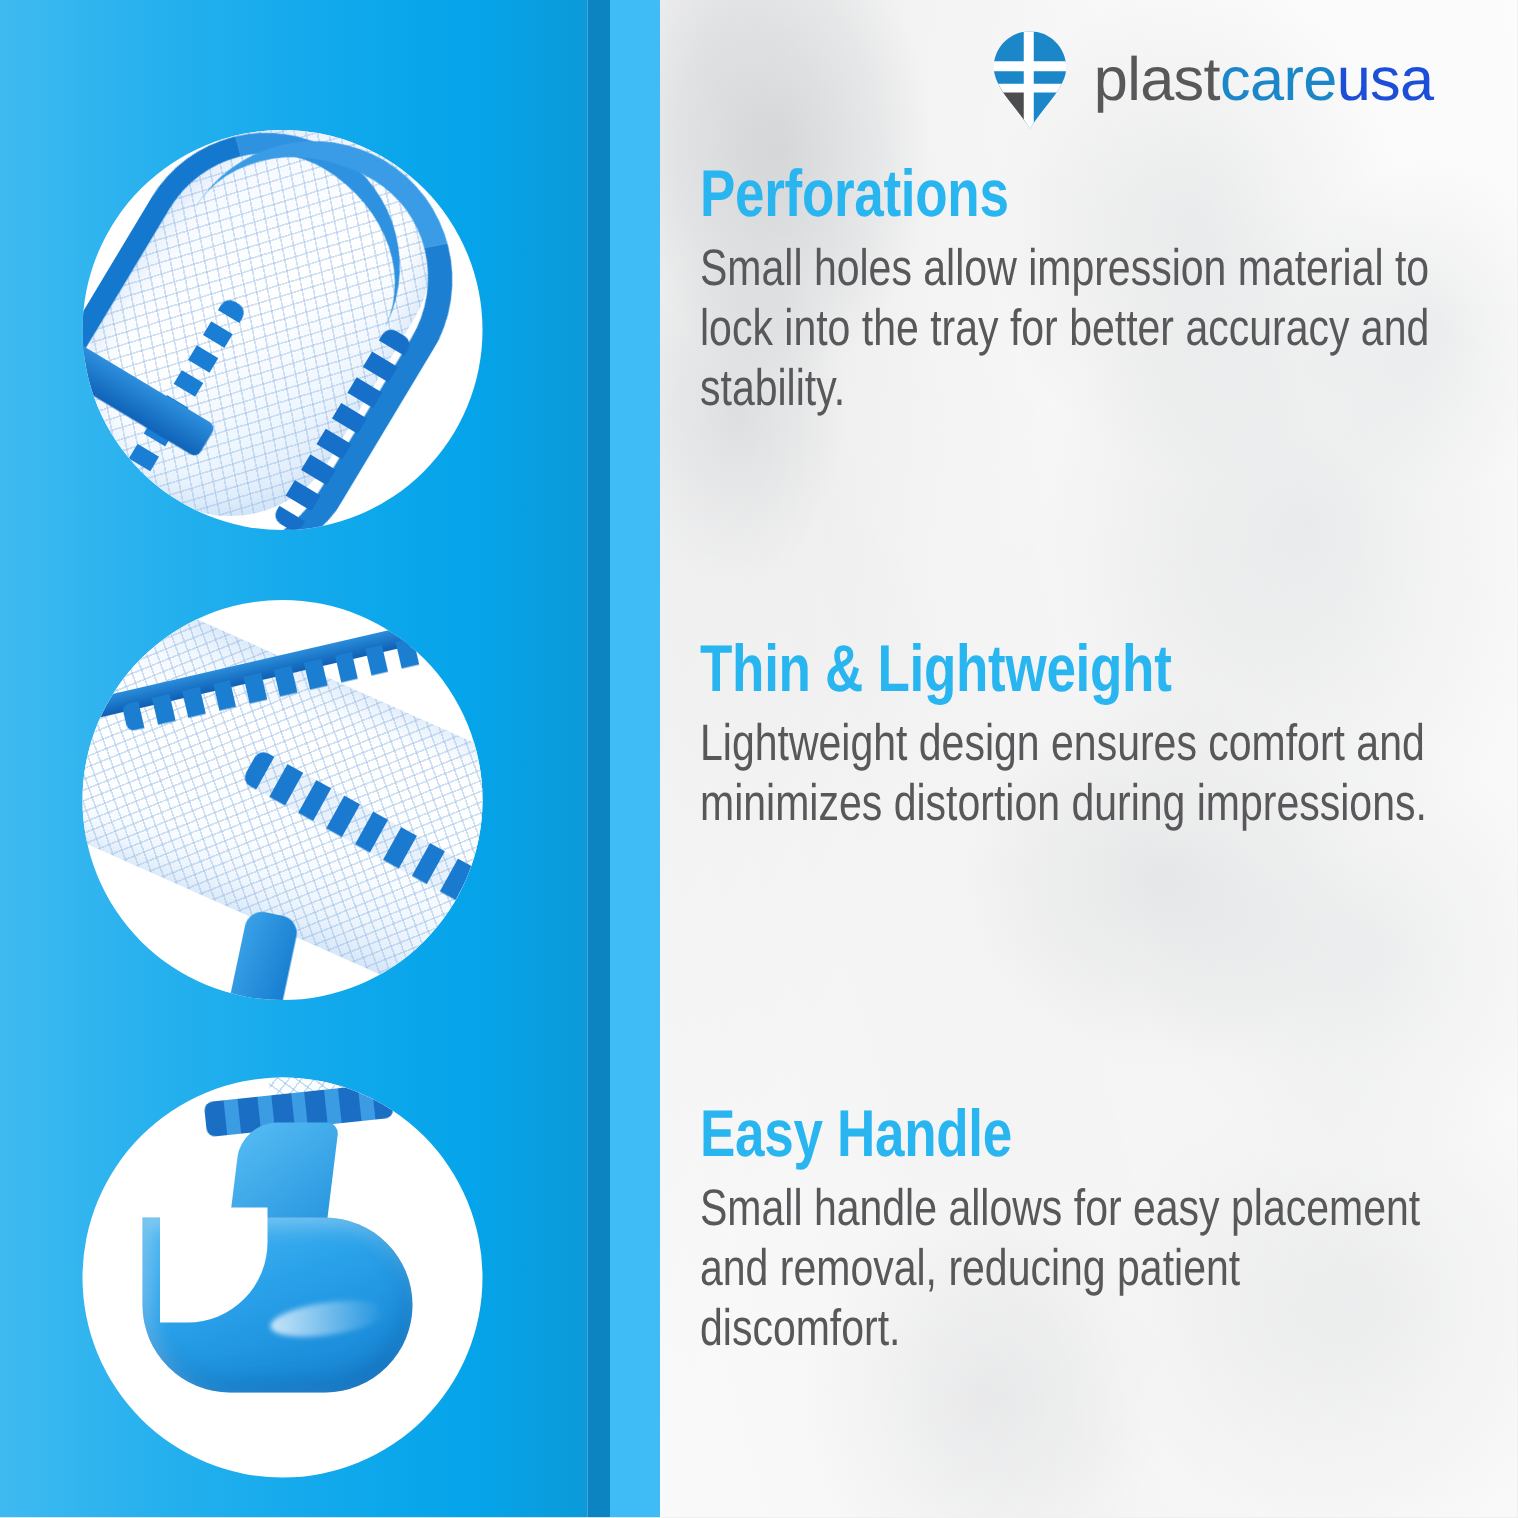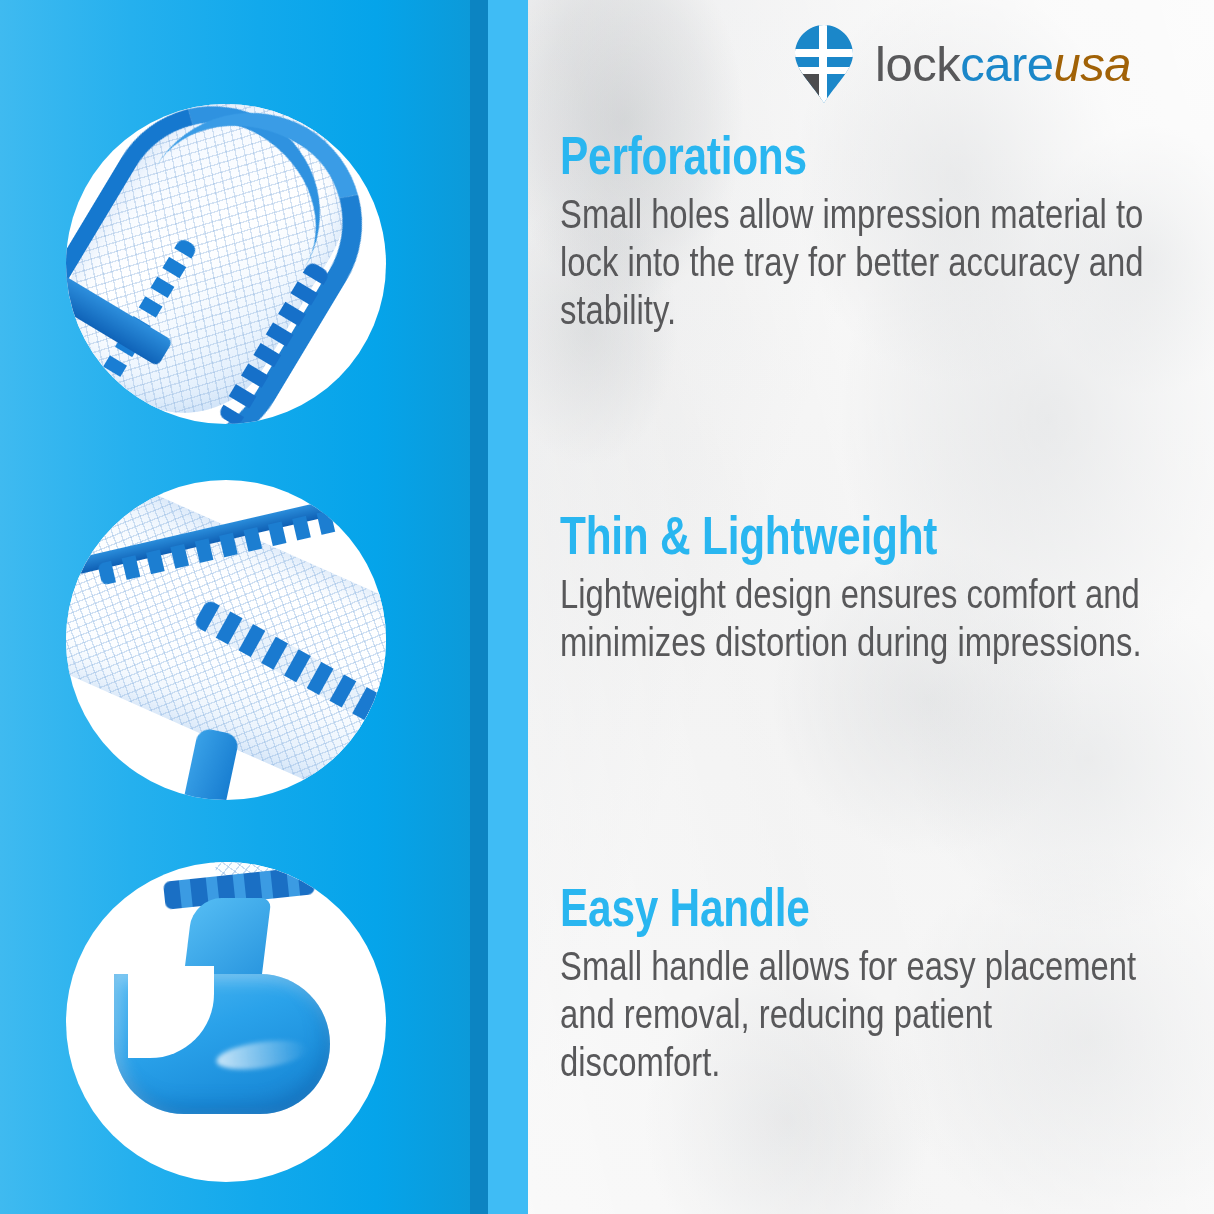--- a/index.html
+++ b/index.html
@@ -277,21 +277,21 @@
   .logo-mark { position:relative; width:58px; height:78px; }
   .logo-wordmark {
     font-size:49px;
     letter-spacing:-0.5px;
     font-weight:400;
     line-height:1;
     white-space:nowrap;
   }
   .wm-plast { color:#58585a; }
   .wm-care  { color:#1b87c9; }
-  .wm-usa   { color:#a16207;font-style:italic; }
+  .wm-usa   { color:#1d4ed8; }
 
   
   .feature {
     position:absolute;
     left:560px;
     width:600px;
   }
   .feature-1 { top:128px; }
   .feature-2 { top:508px; }
   .feature-3 { top:880px; }
@@ -373,21 +373,21 @@
         </defs>
         <g clip-path="url(#pinclip)">
           <rect x="0" y="0" width="58" height="78" fill="#1b87c9"></rect>
           <rect x="0" y="44" width="26" height="34" fill="#4d4d4f"></rect>
           <rect x="0" y="24" width="58" height="8" fill="#ffffff"></rect>
           <rect x="0" y="42" width="58" height="7" fill="#ffffff"></rect>
           <rect x="24" y="0" width="8" height="78" fill="#ffffff"></rect>
         </g>
       </svg>
     </span>
-    <span class="logo-wordmark"><span class="wm-plast">lock</span><span class="wm-care">care</span><span class="wm-usa">usa</span></span>
+    <span class="logo-wordmark"><span class="wm-plast">plast</span><span class="wm-care">care</span><span class="wm-usa">usa</span></span>
   </div>
 
   <div class="feature feature-1">
     <div class="feature-title">Perforations</div>
     <div class="feature-desc">Small holes allow impression material to lock into the tray for better accuracy and stability.</div>
   </div>
 
   <div class="feature feature-2">
     <div class="feature-title">Thin &amp; Lightweight</div>
     <div class="feature-desc">Lightweight design ensures comfort and minimizes distortion during impressions.</div>

